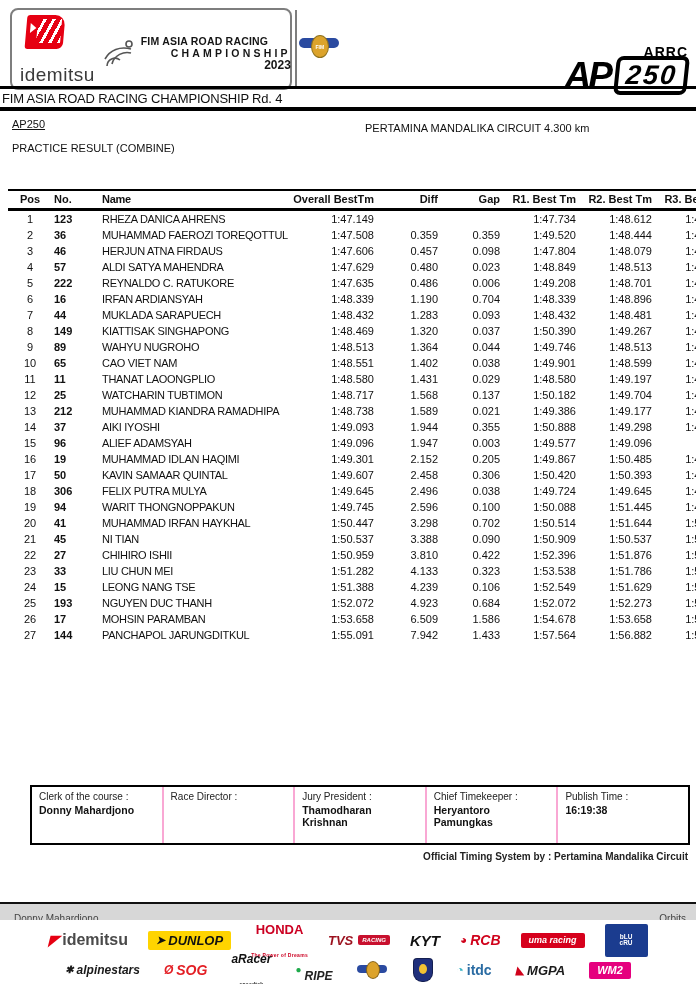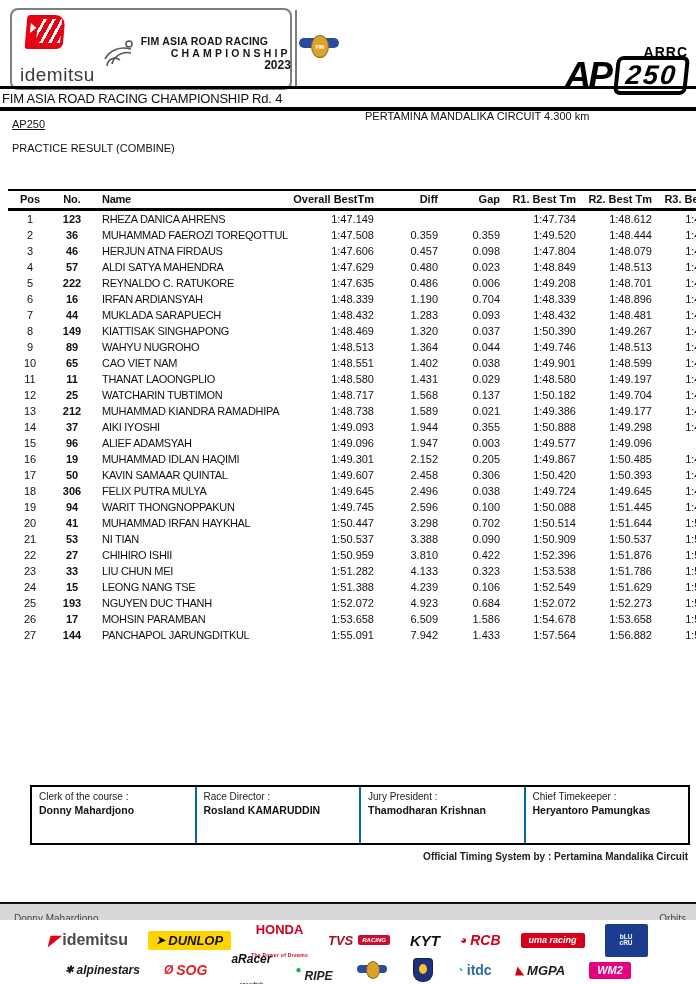--- a/index.html
+++ b/index.html
@@ -37,40 +37,40 @@
   .arrc-ap{font-size:37px;font-weight:bold;font-style:italic;letter-spacing:-3px;color:#000;line-height:1;}
   .arrc-250{display:inline-block;border:4px solid #000;border-radius:7px;margin-left:5px;padding:0 7px;
             font-size:27px;font-weight:bold;font-style:italic;letter-spacing:2px;color:#000;
             transform:skewX(-6deg);line-height:1.15;}
 
   
   .rule1{position:absolute;left:0;top:86px;width:696px;height:3px;background:#000;}
   .page-title{position:absolute;left:2px;top:91px;font-size:13px;letter-spacing:-.2px;color:#111;}
   .rule2{position:absolute;left:0;top:107px;width:696px;height:4px;background:#000;}
   .class-name{position:absolute;left:12px;top:118px;font-size:11px;text-decoration:underline;}
-  .circuit{position:absolute;left:345px;top:110px;font-size:11px;padding-left:20px;}
+  .circuit{position:absolute;left:345px;top:122px;font-size:11px;padding-left:20px;}
   .session{position:absolute;left:12px;top:142px;font-size:11px;}
 
   
   table.results{position:absolute;left:8px;top:189px;width:680px;border-collapse:collapse;table-layout:fixed;}
   table.results th{font-size:11px;font-weight:bold;padding:2px 2px 3px;
       border-top:2px solid #000;border-bottom:3px solid #000;white-space:nowrap;}
   table.results td{font-size:11px;height:16px;padding:0 2px;white-space:nowrap;overflow:hidden;}
   .col-pos{width:40px;text-align:center;}
-  .col-no{width:36px;text-align:center;}
+  .col-no{width:36px;text-align:left;}
   td.col-no{font-weight:bold;}
   .col-name{width:184px;text-align:left;padding-left:10px !important;letter-spacing:-.3px;}
   .col-overall{width:84px;text-align:right;}
   .col-diff{width:60px;text-align:right;}
   .col-gap{width:58px;text-align:right;}
   .col-r1,.col-r2,.col-r3{width:72px;text-align:right;}
 
   
   .officials{position:absolute;left:30px;top:785px;width:656px;height:56px;border:2px solid #000;display:flex;}
-  .off-cell{flex:1;border-left:2px solid #0369a1;padding:4px 7px;}
+  .off-cell{flex:1;border-left:2px solid #f9a8d4;padding:4px 7px;}
   .off-cell:first-child{border-left:none;}
   .off-label{font-size:10px;color:#222;}
   .off-name{font-size:10.5px;font-weight:bold;margin-top:2px;color:#111;}
   .timing-credit{position:absolute;right:8px;top:851px;font-size:10px;font-weight:bold;color:#222;}
 
   
   .footer-rule{position:absolute;left:0;top:902px;width:696px;height:2px;background:#111;}
   .footer-bar{position:absolute;left:0;top:904px;width:696px;height:16px;background:#d7d7d7;overflow:hidden;}
   .fb-text{position:absolute;top:9px;font-size:10px;color:#444;}
   .fb-left{left:14px;} .fb-right{right:10px;}
@@ -373,21 +373,21 @@
           <td class="col-name">MUHAMMAD IRFAN HAYKHAL</td>
           <td class="col-overall">1:50.447</td>
           <td class="col-diff">3.298</td>
           <td class="col-gap">0.702</td>
           <td class="col-r1">1:50.514</td>
           <td class="col-r2">1:51.644</td>
           <td class="col-r3">1:50.447</td>
         </tr>
         <tr>
           <td class="col-pos">21</td>
-          <td class="col-no">53</td>
+          <td class="col-no">45</td>
           <td class="col-name">NI TIAN</td>
           <td class="col-overall">1:50.537</td>
           <td class="col-diff">3.388</td>
           <td class="col-gap">0.090</td>
           <td class="col-r1">1:50.909</td>
           <td class="col-r2">1:50.537</td>
           <td class="col-r3">1:51.367</td>
         </tr>
         <tr>
           <td class="col-pos">22</td>
@@ -458,29 +458,32 @@
       </tbody>
   </table>
 
   <div class="officials">
       <div class="off-cell">
         <div class="off-label">Clerk of the course :</div>
         <div class="off-name">Donny Mahardjono</div>
       </div>
       <div class="off-cell">
         <div class="off-label">Race Director :</div>
-        <div class="off-name">Rosland KAMARUDDIN</div>
       </div>
       <div class="off-cell">
         <div class="off-label">Jury President :</div>
         <div class="off-name">Thamodharan Krishnan</div>
       </div>
       <div class="off-cell">
         <div class="off-label">Chief Timekeeper :</div>
         <div class="off-name">Heryantoro Pamungkas</div>
+      </div>
+      <div class="off-cell">
+        <div class="off-label">Publish Time :</div>
+        <div class="off-name">16:19:38</div>
       </div>
     </div>
   <div class="timing-credit">Official Timing System by : Pertamina Mandalika Circuit</div>
 
   <div class="footer-rule"></div>
   <div class="footer-bar">
     <span class="fb-text fb-left">Donny Mahardjono</span>
     <span class="fb-text fb-right">Orbits</span>
   </div>
 

